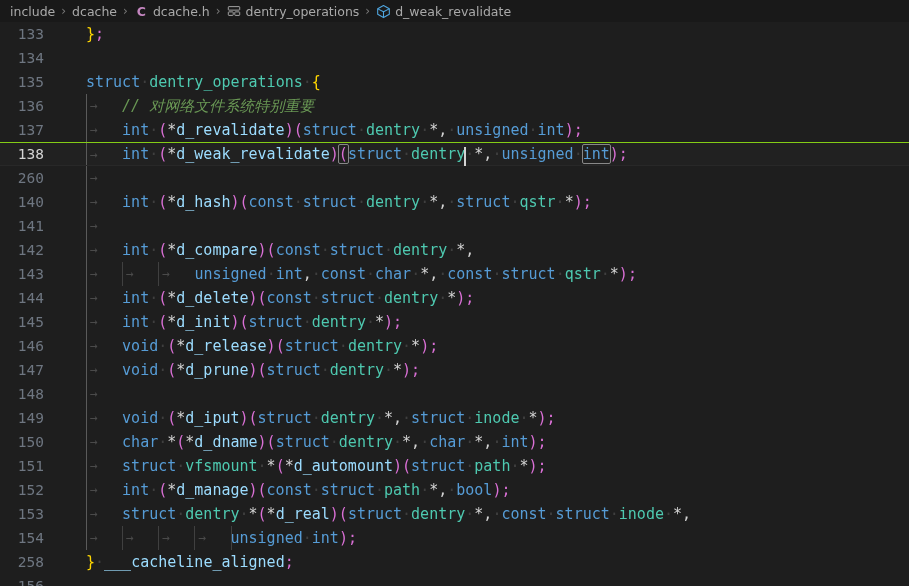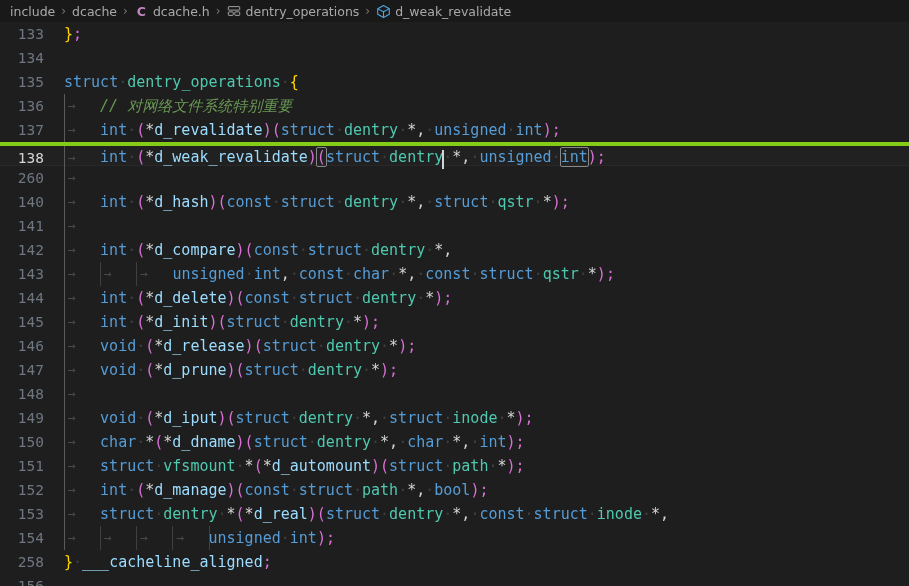--- a/index.html
+++ b/index.html
@@ -60,27 +60,28 @@
     background: #1e1e1e;
     height: 564px;
     overflow: hidden;
     font-size: 15px;
     line-height: 24px;
   }
   .row {
     position: relative;
     height: 24px;
     display: flex;
-    align-items: flex-start;
+    align-items: center;
     white-space: pre;
     box-sizing: border-box;
+    gap: 22px;
   }
   .row.active {
     background: #212121;
-    border-top: 4px solid #84cc16;
+    border-top: 1px solid #84cc16;
     border-bottom: 1px solid #282828;
     height: 24px;
   }
   .ln {
     flex: 0 0 58px;
     width: 58px;
     text-align: right;
     padding-right: 14px;
     box-sizing: border-box;
     color: #6e7681;

